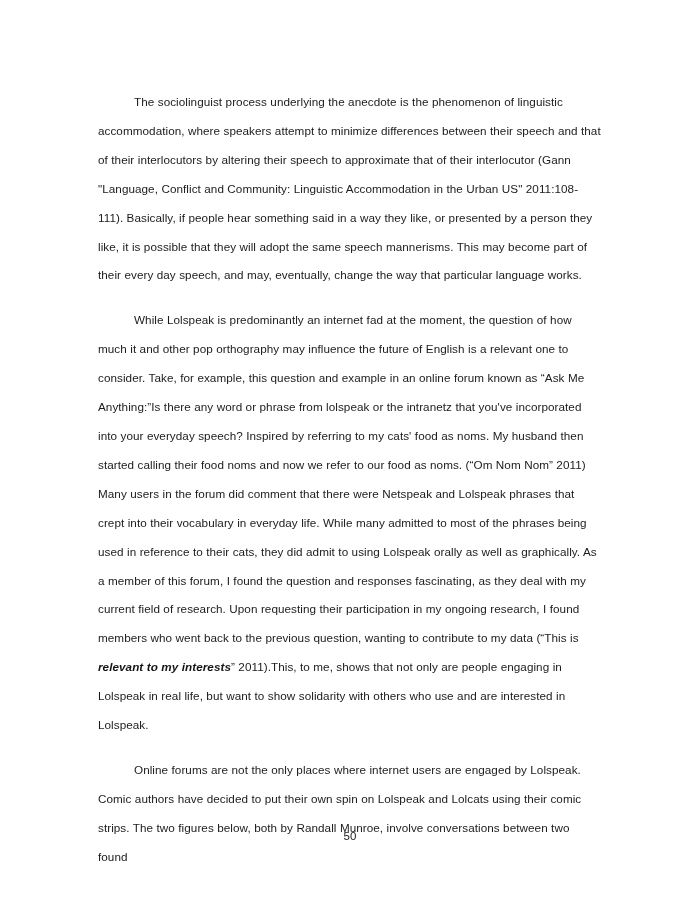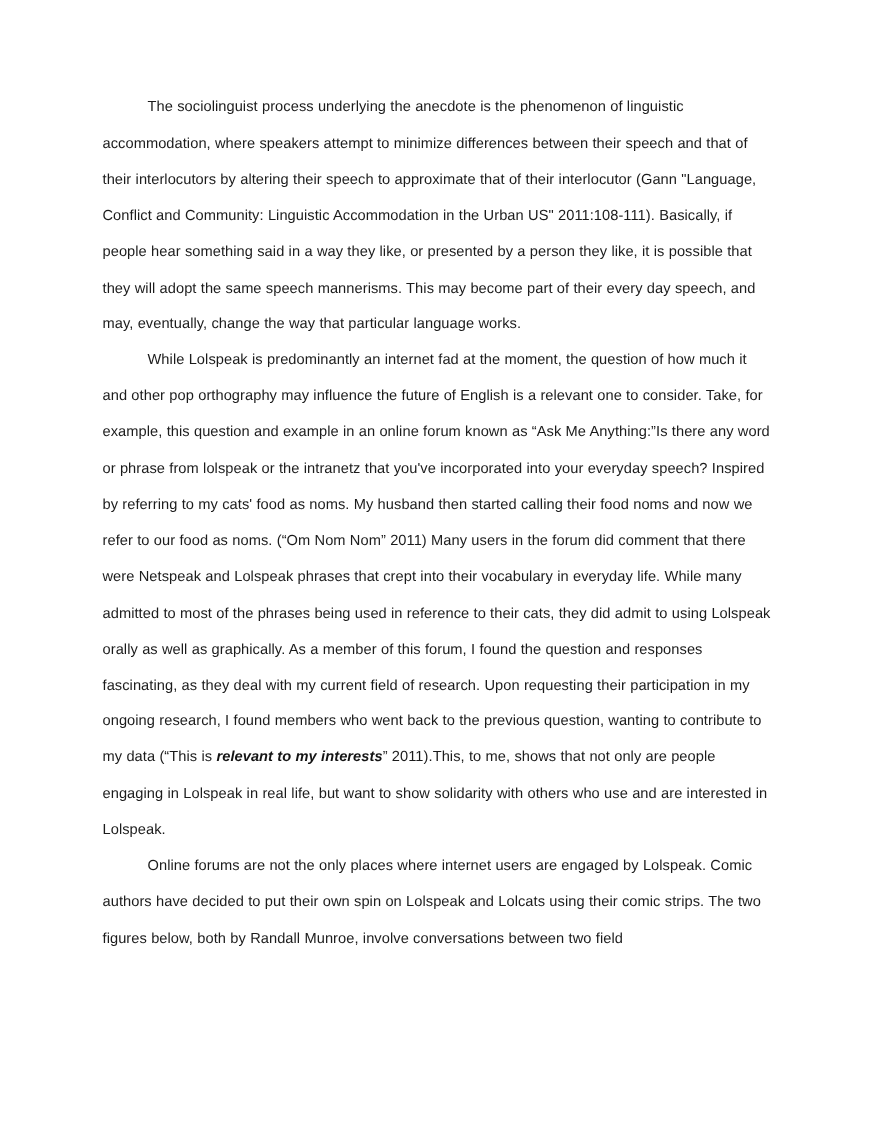--- a/index.html
+++ b/index.html
@@ -21,21 +21,21 @@
     top: 72px;
     width: 536px;
     font-size: 11.7px;
     line-height: 28.9px;
     color: #1b1b1b;
     text-align: left;
     letter-spacing: 0.005em;
     word-spacing: 0.01em;
   }
   .para {
-    margin: 0;
+    margin: 16px;
     text-indent: 36px;
   }
   .emph {
     font-weight: 600;
     color: #141414;
     font-style: italic;
   }
   .page-number {
     position: absolute;
     left: 0;
@@ -51,18 +51,19 @@
 <body>
 
 <div class="page">
 
   <div class="body-text">
 
     <p class="para">The sociolinguist process underlying the anecdote is the phenomenon of linguistic accommodation, where speakers attempt to minimize differences between their speech and that of their interlocutors by altering their speech to approximate that of their interlocutor (Gann "Language, Conflict and Community: Linguistic Accommodation in the Urban US" 2011:108-111). Basically, if people hear something said in a way they like, or presented by a person they like, it is possible that they will adopt the same speech mannerisms. This may become part of their every day speech, and may, eventually, change the way that particular language works.</p>
 
     <p class="para"><span>While Lolspeak is predominantly an internet fad at the moment, the question of how much it and other pop orthography may influence the future of English is a relevant one to consider. Take, for example, this question and example in an online forum known as “Ask Me Anything:”Is there any word or phrase from lolspeak or the intranetz that you've incorporated into your everyday speech? Inspired by referring to my cats' food as noms. My husband then started calling their food noms and now we refer to our food as noms. (“Om Nom Nom” 2011) Many users in the forum did comment that there were Netspeak and Lolspeak phrases that crept into their vocabulary in everyday life. While many admitted to most of the phrases being used in reference to their cats, they did admit to using Lolspeak orally as well as graphically. As a member of this forum, I found the question and responses fascinating, as they deal with my current field of research. Upon requesting their participation in my ongoing research, I found members who went back to the previous question, wanting to contribute to my data (“This is </span><span class="emph">relevant to my interests</span><span>” 2011).This, to me, shows that not only are people engaging in Lolspeak in real life, but want to show solidarity with others who use and are interested in Lolspeak.</span></p>
 
-    <p class="para">Online forums are not the only places where internet users are engaged by Lolspeak. Comic authors have decided to put their own spin on Lolspeak and Lolcats using their comic strips. The two figures below, both by Randall Munroe, involve conversations between two field</p>
+    <p class="para">Online forums are not the only places where internet users are engaged by Lolspeak. Comic authors have decided to put their own spin on Lolspeak and Lolcats using their comic strips. The two figures below, both by Randall Munroe, involve conversations between two found</p>
 
   </div>
 
+  <div class="page-number">50</div>
 
 </div>
 
 </body></html>

